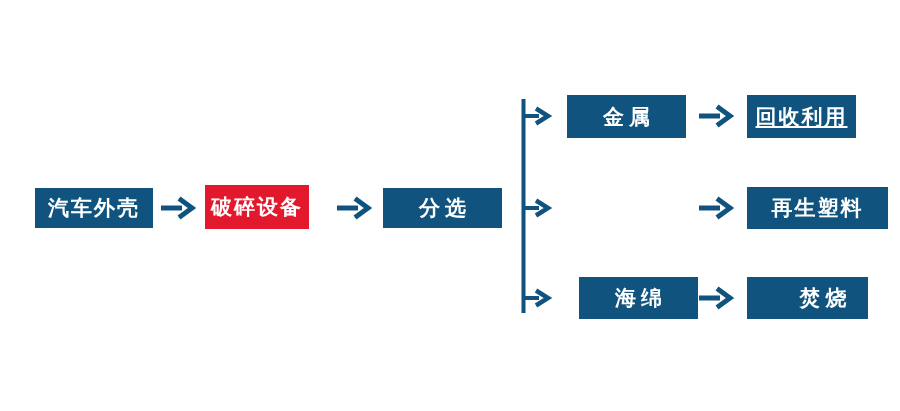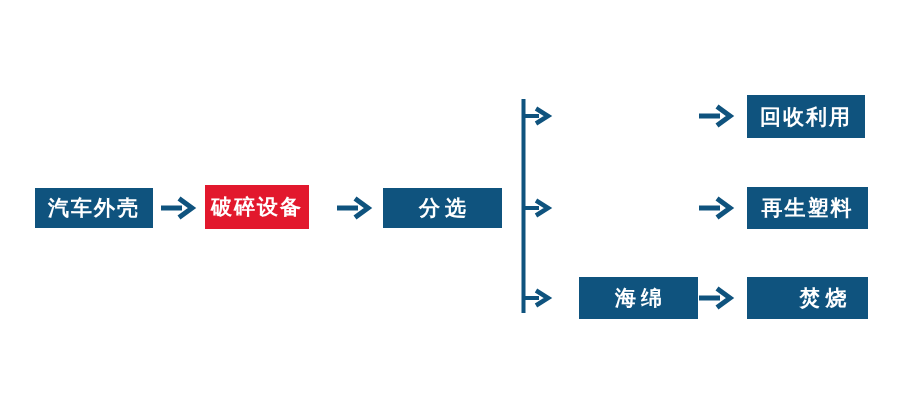--- a/index.html
+++ b/index.html
@@ -43,25 +43,25 @@
   .n-crush    { left: 205px; top: 185px; width: 104px; height: 44px; }
   .a-2        { left: 336px; top: 195px; }
   .n-sort     { left: 383px; top: 188px; width: 119px; height: 40px; }
 
   
   .conn       { left: 519px; top: 97px;  }
 
   
   .n-metal    { left: 567px; top: 95px;  width: 119px; height: 43px; }
   .a-r1       { left: 698px; top: 103px; }
-  .n-recycle  { left: 747px; top: 95px;  width: 118px; height: 43px; }
+  .n-recycle  { left: 747px; top: 95px;  width: 109px; height: 43px; text-decoration: underline; }
 
   .n-plastic  { left: 567px; top: 187px; width: 119px; height: 42px; }
   .a-r2       { left: 698px; top: 195px; }
-  .n-replast  { left: 747px; top: 187px; width: 121px; height: 42px; }
+  .n-replast  { left: 747px; top: 187px; width: 141px; height: 42px; }
 
   .n-sponge   { left: 579px; top: 277px; width: 119px; height: 42px; }
   .a-r3       { left: 698px; top: 285px; }
   .n-burn     { left: 747px; top: 277px; width: 121px; height: 42px; padding-left: 31px; }
 </style>
 </head>
 <body>
 
 <div class="canvas">
 
@@ -90,20 +90,21 @@
       <line x1="4.5" y1="2" x2="4.5" y2="216" stroke="currentColor" stroke-width="4"></line>
       <line x1="4.5" y1="19" x2="20" y2="19" stroke="currentColor" stroke-width="4"></line>
       <path d="M17 11.5 L29 19 L17 26.5" fill="none" stroke="currentColor" stroke-width="4.5"></path>
       <line x1="4.5" y1="111" x2="20" y2="111" stroke="currentColor" stroke-width="4"></line>
       <path d="M17 103.5 L29 111 L17 118.5" fill="none" stroke="currentColor" stroke-width="4.5"></path>
       <line x1="4.5" y1="201" x2="20" y2="201" stroke="currentColor" stroke-width="4"></line>
       <path d="M17 193.5 L29 201 L17 208.5" fill="none" stroke="currentColor" stroke-width="4.5"></path>
     </svg>
   </span>
 
+  <div class="node two-char n-metal">金属</div>
   <span class="arrow a-r1">
     <svg width="38" height="26" viewBox="0 0 38 26" aria-hidden="true">
       <line x1="1" y1="13" x2="22" y2="13" stroke="currentColor" stroke-width="5"></line>
       <path d="M19 3.5 L32 13 L19 22.5" fill="none" stroke="currentColor" stroke-width="5"></path>
     </svg>
   </span>
   <div class="node n-recycle">回收利用</div>
 
   <span class="arrow a-r2">
     <svg width="38" height="26" viewBox="0 0 38 26" aria-hidden="true">

